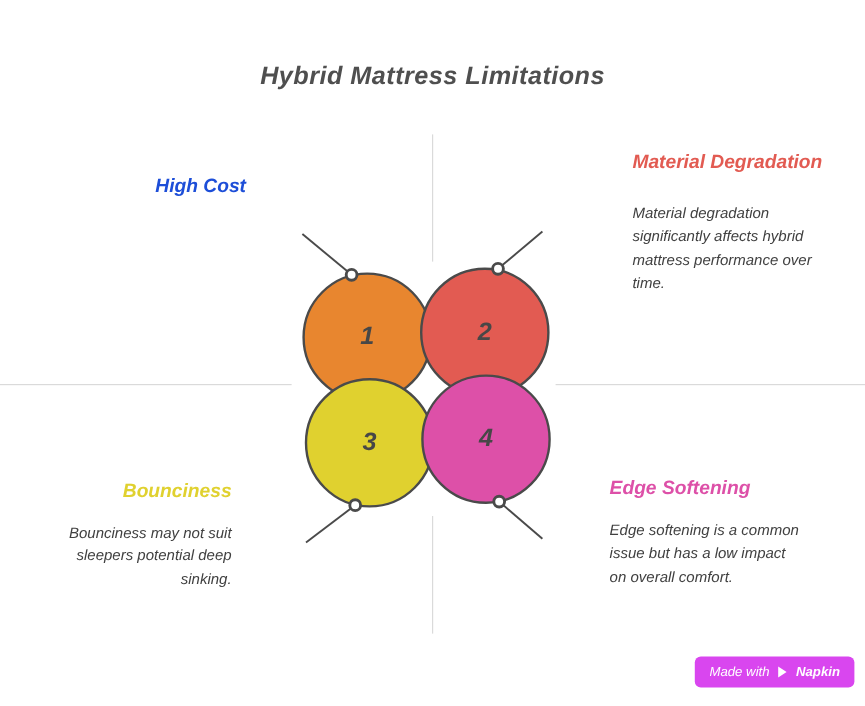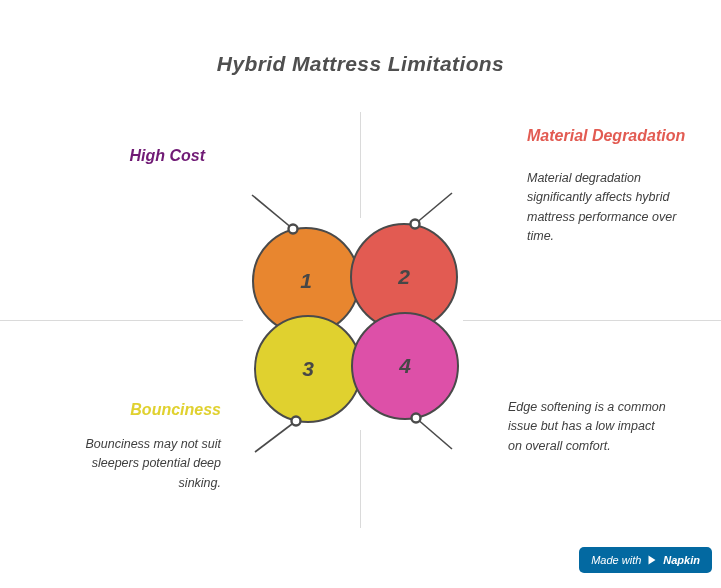--- a/index.html
+++ b/index.html
@@ -41,27 +41,27 @@
     position:absolute; left:0; top:0; z-index:5; pointer-events:none;
   }
 
   
   .label-block { position:absolute; z-index:6; }
   .label { font-size:16px; font-weight:bold; line-height:1.3; margin-bottom:14px; }
   .desc  { font-size:12.5px; line-height:1.55; color:#404040; }
   .lb1 { left:55px;  top:146px; width:150px; text-align:right; }
   .lb2 { left:512px; top:126px; width:160px; text-align:left;margin-left:15px; }
   .lb2 .label { margin-bottom:22px; }
-  .lb3 { left:71px;  top:400px; width:150px; text-align:right; }
+  .lb3 { left:43px;  top:400px; width:150px; text-align:right; }
   .lb4 { left:508px; top:398px; width:160px; text-align:left; }
 
   
   .watermark {
     position:absolute; right:9px; bottom:15px; height:26px;
-    background:#0369a1; border-radius:5px;
+    background:#d946ef; border-radius:5px;
     display:flex; align-items:center; gap:6px; padding:0 12px;
     color:#FFFFFF; font-size:11px; z-index:7; cursor:pointer;
   }
   .watermark .brand { font-weight:bold; }
   .logo-icon { display:flex; align-items:center; }
   .logo-icon svg { display:block; }
 </style>
 </head>
 <body>
 
@@ -92,34 +92,35 @@
     <line x1="452" y1="193" x2="415" y2="224" stroke="#4A4A4A" stroke-width="1.6"></line>
     <line x1="255" y1="452" x2="296" y2="421" stroke="#4A4A4A" stroke-width="1.6"></line>
     <line x1="452" y1="449" x2="416" y2="418" stroke="#4A4A4A" stroke-width="1.6"></line>
     <circle cx="293" cy="229" r="4.5" fill="#FFFFFF" stroke="#4A4A4A" stroke-width="2.4"></circle>
     <circle cx="415" cy="224" r="4.5" fill="#FFFFFF" stroke="#4A4A4A" stroke-width="2.4"></circle>
     <circle cx="296" cy="421" r="4.5" fill="#FFFFFF" stroke="#4A4A4A" stroke-width="2.4"></circle>
     <circle cx="416" cy="418" r="4.5" fill="#FFFFFF" stroke="#4A4A4A" stroke-width="2.4"></circle>
   </svg>
 
   <div class="label-block lb1">
-    <div class="label" style="color: #701a75;">High Cost</div>
+    <div class="label" style="color: #1d4ed8;">High Cost</div>
   </div>
 
   <div class="label-block lb2">
     <div class="label" style="color: rgb(226, 91, 82);">Material Degradation</div>
     <p class="desc">Material degradation significantly affects hybrid mattress performance over time.</p>
   </div>
 
   <div class="label-block lb3">
     <div class="label" style="color: rgb(224, 209, 47);">Bounciness</div>
     <p class="desc">Bounciness may not suit sleepers potential deep sinking.</p>
   </div>
 
   <div class="label-block lb4">
+    <div class="label" style="color: rgb(221, 80, 168);">Edge Softening</div>
     <p class="desc">Edge softening is a common issue but has a low impact on overall comfort.</p>
   </div>
 
   <div class="watermark">
     <span>Made with</span>
     <span class="logo-icon">
       <svg width="10" height="10" viewBox="0 0 10 10">
           <path d="M1.5 0.5 L8.5 5 L1.5 9.5 Z" fill="#FFFFFF"></path>
         </svg>
     </span>

